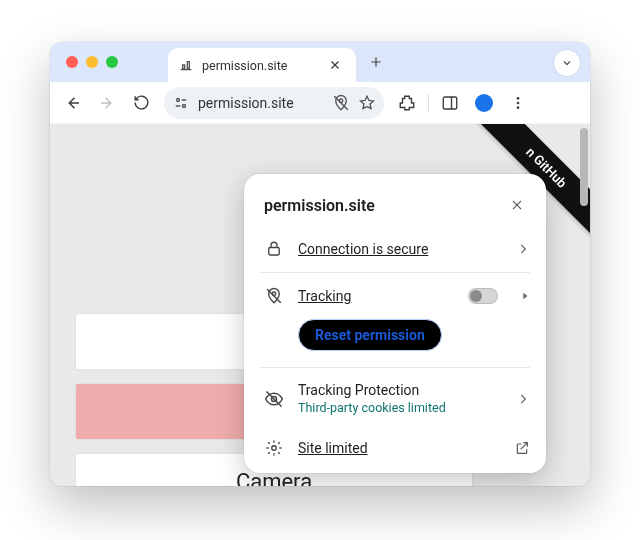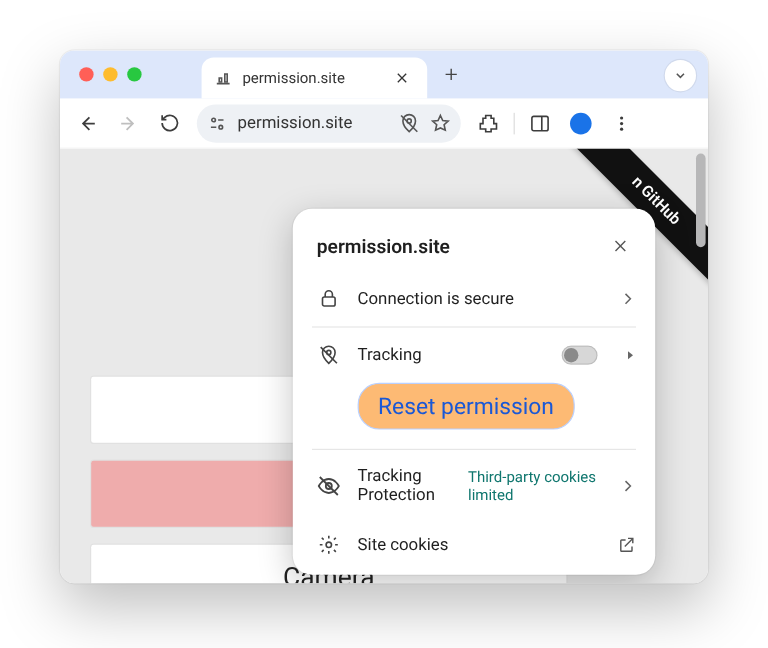--- a/index.html
+++ b/index.html
@@ -76,37 +76,37 @@
     box-shadow: 0 8px 28px rgba(0,0,0,0.22), 0 0 0 1px rgba(0,0,0,0.04);
     padding: 6px 0 4px 0; color:#1f1f1f;
   }
   .pv-header { display:flex; align-items:center; padding: 12px 16px 10px 20px; }
   .pv-title { font-size:16px; font-weight:600; flex:1; }
   .pv-close { width:26px; height:26px; display:flex; align-items:center; justify-content:center; color:#555; }
   .pv-row {
     display:flex; align-items:center; gap:14px; padding: 12px 16px 12px 20px; font-size:14px;
   }
   .pv-row .icon { width:20px; display:flex; justify-content:center; color:#444; }
-  .pv-row .label { flex:1; }
+  .pv-row .label { flex:1;text-decoration:underline; }
   .pv-row .chev { color:#666; display:flex; align-items:center; }
   .pv-sep { height:1px; background:#e6e6e6; margin: 2px 16px; }
   .toggle {
     width:30px; height:16px; background:#d7d7d7; border-radius:10px; position:relative; box-shadow: inset 0 0 0 1px rgba(0,0,0,0.12);
   }
   .toggle::after{
     content:""; position:absolute; left:2px; top:2px; width:12px; height:12px; border-radius:50%;
     background:#8a8a8a;
   }
   .smallchev { color:#666; margin-left:8px; display:flex; align-items:center;}
   .reset-wrap { padding: 2px 0 14px 54px; }
   .reset-btn {
-    display:inline-block; border:1px solid #b9d0ff; color:#1a58d6; font-size:19px; font-weight:400;
-    padding:7px 16px; border-radius:18px; background:#fdba74;
-  }
-  .pv-row.two-line .textcol { display:flex; flex-direction:row; flex:1;justify-content:center; }
+    display:inline-block; border:1px solid #b9d0ff; color:#1a58d6; font-size:14px; font-weight:700;
+    padding:7px 16px; border-radius:18px; background:#000000;
+  }
+  .pv-row.two-line .textcol { display:flex; flex-direction:column; flex:1;justify-content:center; }
   .subtext { font-size:12.5px; color:#0f766e; margin-top:2px; }
   svg { display:block; }
 </style>
 </head>
 <body>
 
 <div class="stage">
   <div class="window">
 
     <div class="tabstrip">
@@ -280,21 +280,21 @@
           </span>
         </div>
 
         <div class="pv-row">
           <span class="icon">
             <svg width="18" height="18" viewBox="0 0 24 24" stroke="#444" stroke-width="1.8" fill="none">
                 <circle cx="12" cy="12" r="3"></circle>
                 <path d="M12 2v3M12 19v3M4.2 4.2l2.1 2.1M17.7 17.7l2.1 2.1M2 12h3M19 12h3M4.2 19.8l2.1-2.1M17.7 6.3l2.1-2.1"></path>
               </svg>
           </span>
-          <span class="label">Site cookies</span>
+          <span class="label">Site limited</span>
           <span class="chev">
             <svg width="16" height="16" viewBox="0 0 24 24" stroke="#555" stroke-width="1.8" fill="none">
                 <path d="M14 4h6v6"></path>
                 <path d="M20 4L10 14"></path>
                 <path d="M19 14v5a1 1 0 0 1-1 1H6a1 1 0 0 1-1-1V7a1 1 0 0 1 1-1h5"></path>
               </svg>
           </span>
         </div>
       </div>
 

